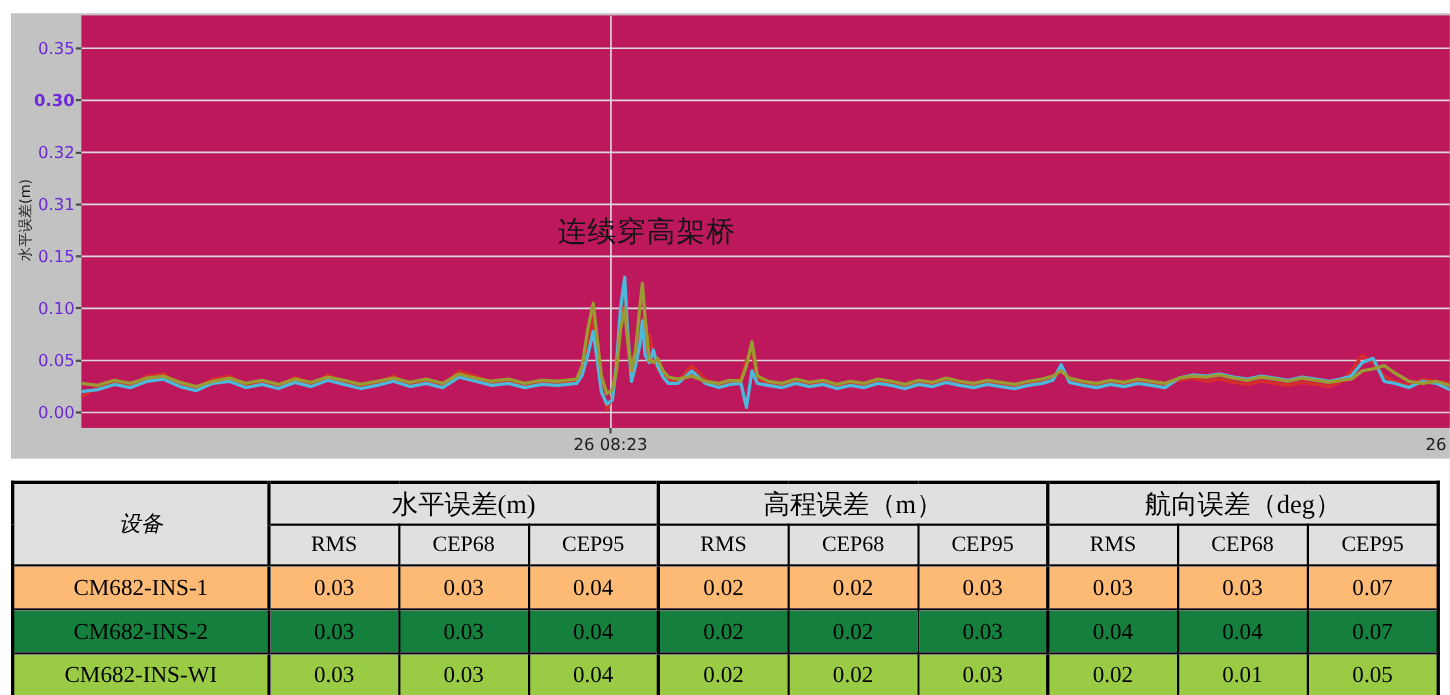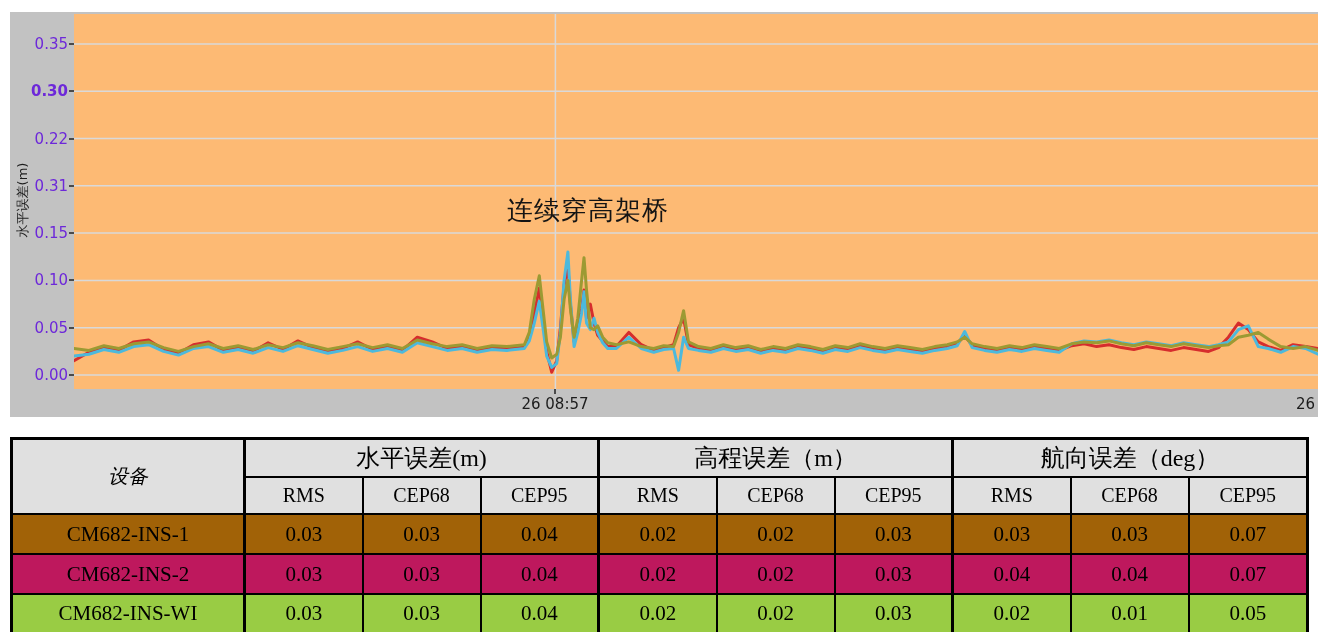--- a/index.html
+++ b/index.html
@@ -1,19 +1,19 @@
 <!DOCTYPE html>
 <html><head>
 <meta charset="utf-8">
 <style>
   html,body{margin:0;padding:0;width:1318px;height:632px;background:#ffffff;overflow:hidden;
             font-family:"DejaVu Sans","Liberation Sans",sans-serif;}
   
   .chart-panel{position:absolute;left:10px;top:12px;width:1308px;height:405px;background:#c2c2c2;}
-  .plot-area{position:absolute;left:64px;top:2px;width:1244px;height:375px;background:#fdba74;}
+  .plot-area{position:absolute;left:64px;top:2px;width:1244px;height:375px;background:#be185d;}
   .plot-area svg{position:absolute;left:0;top:0;width:100%;height:100%;display:block;}
   .y-axis-label{position:absolute;left:-2px;top:173px;width:30px;height:30px;color:#1c1c1c;
                 font-size:13px;white-space:nowrap;transform:rotate(-90deg);transform-origin:center;
                 display:flex;align-items:center;justify-content:center;}
   .ytick-label{position:absolute;width:46px;text-align:right;font-size:15px;color:#6d28d9;left:12px;}
   .ytick-dash{position:absolute;left:59px;width:5px;height:2px;background:#4a4a4a;}
   .xtick-dash{position:absolute;left:544px;top:377px;width:2px;height:5px;background:#4a4a4a;}
   .xtick-label{position:absolute;bottom:4px;font-size:15px;color:#1c1c1c;white-space:nowrap;}
   .xtick-label.first{left:545px;transform:translateX(-50%);}
   .xtick-label.last{right:3px;}
@@ -43,21 +43,21 @@
       <div class="ytick-label" style="top: 354px;">0.00</div>
       <div class="ytick-dash" style="top: 362px;"></div>
       <div class="ytick-label" style="top: 306.7px;">0.05</div>
       <div class="ytick-dash" style="top: 314.7px;"></div>
       <div class="ytick-label" style="top: 259.4px;">0.10</div>
       <div class="ytick-dash" style="top: 267.4px;"></div>
       <div class="ytick-label" style="top: 212.1px;">0.15</div>
       <div class="ytick-dash" style="top: 220.1px;"></div>
       <div class="ytick-label" style="top: 164.8px;">0.31</div>
       <div class="ytick-dash" style="top: 172.8px;"></div>
-      <div class="ytick-label" style="top: 117.5px;">0.22</div>
+      <div class="ytick-label" style="top: 117.5px;">0.32</div>
       <div class="ytick-dash" style="top: 125.5px;"></div>
       <div class="ytick-label" style="top: 70.2px; font-weight: bold;">0.30</div>
       <div class="ytick-dash" style="top: 78.2px;"></div>
       <div class="ytick-label" style="top: 22.9px;">0.35</div>
       <div class="ytick-dash" style="top: 30.9px;"></div>
     </div>
   <div class="plot-area">
     <svg id="plot-svg" viewBox="0 0 1244 375" preserveAspectRatio="none">
         <line x1="0" y1="361.0" x2="1244" y2="361.0" stroke="#d9d9d9" stroke-width="1.5"></line>
         <line x1="0" y1="313.7" x2="1244" y2="313.7" stroke="#d9d9d9" stroke-width="1.5"></line>
@@ -68,21 +68,21 @@
         <line x1="0" y1="77.2" x2="1244" y2="77.2" stroke="#d9d9d9" stroke-width="1.5"></line>
         <line x1="0" y1="29.9" x2="1244" y2="29.9" stroke="#d9d9d9" stroke-width="1.5"></line>
         <line x1="481.4" y1="0" x2="481.4" y2="375" stroke="#d9d9d9" stroke-width="1.5"></line>
         <polyline points="0.0,346.8 14.9,338.3 29.9,333.6 44.8,336.4 59.7,327.9 74.6,326.0 89.6,335.5 104.5,339.2 119.4,330.7 134.4,327.9 149.3,336.4 164.2,333.6 179.1,337.4 194.1,328.8 209.0,335.5 223.9,326.9 238.8,333.6 253.8,337.4 268.7,334.5 283.6,327.9 298.6,335.5 313.5,332.6 328.4,336.4 343.3,323.2 358.3,327.9 373.2,334.5 388.1,332.6 403.1,336.4 418.0,333.6 432.9,334.5 450.3,332.6 455.3,323.2 460.3,299.5 465.3,274.0 469.0,304.2 472.7,337.4 477.7,358.2 482.7,346.8 486.4,313.7 490.1,271.1 493.9,252.2 496.4,290.1 500.1,327.9 503.8,313.7 507.6,294.8 510.0,275.9 512.5,304.2 516.3,290.1 520.0,309.0 523.7,321.3 528.7,326.9 533.7,332.6 542.4,332.6 554.8,318.4 567.3,330.7 579.7,336.4 589.7,333.6 599.6,330.7 604.6,313.7 609.6,304.2 614.5,330.7 624.5,334.5 636.9,336.4 649.4,332.6 661.8,335.5 674.2,333.6 686.7,337.4 699.1,334.5 711.6,336.4 724.0,332.6 736.4,334.5 748.9,337.4 761.3,333.6 773.8,335.5 786.2,331.7 798.6,334.5 811.1,336.4 823.5,333.6 836.0,335.5 848.4,337.4 860.8,334.5 873.3,332.6 883.2,329.8 890.7,321.3 898.2,331.7 910.6,334.5 923.0,336.4 935.5,333.6 947.9,335.5 960.4,332.6 972.8,334.5 985.2,336.4 997.7,331.7 1010.1,329.8 1022.6,332.6 1035.0,330.7 1047.4,333.6 1059.9,335.5 1072.3,332.6 1084.8,334.5 1097.2,336.4 1109.6,333.6 1122.1,335.5 1134.5,337.4 1144.5,333.6 1154.4,323.2 1164.4,309.0 1174.3,315.6 1184.3,327.9 1194.2,332.6 1206.7,336.4 1219.1,330.7 1231.6,332.6 1244.0,334.5" fill="none" stroke="#d62d2d" stroke-width="3" stroke-linejoin="round" stroke-linecap="round"></polyline>
         <polyline points="0.0,342.1 14.9,340.2 29.9,335.5 44.8,338.3 59.7,332.6 74.6,330.7 89.6,337.4 104.5,341.1 119.4,334.5 134.4,332.6 149.3,338.3 164.2,335.5 179.1,339.2 194.1,333.6 209.0,337.4 223.9,331.7 238.8,335.5 253.8,339.2 268.7,336.4 283.6,332.6 298.6,337.4 313.5,334.5 328.4,338.3 343.3,328.8 358.3,332.6 373.2,336.4 388.1,334.5 403.1,338.3 418.0,335.5 432.9,336.4 450.3,334.5 455.3,326.9 460.3,309.0 465.3,287.2 469.0,313.7 472.7,342.1 477.7,353.4 482.7,349.6 486.4,318.4 490.1,266.4 493.9,238.0 496.4,285.3 500.1,332.6 503.8,318.4 507.6,299.5 510.0,277.8 512.5,309.0 516.3,315.6 520.0,304.2 523.7,318.4 528.7,328.8 533.7,334.5 542.4,334.5 554.8,323.2 567.3,334.5 579.7,338.3 589.7,335.5 599.6,334.5 604.6,356.3 609.6,323.2 614.5,334.5 624.5,336.4 636.9,338.3 649.4,334.5 661.8,337.4 674.2,335.5 686.7,339.2 699.1,336.4 711.6,338.3 724.0,334.5 736.4,336.4 748.9,339.2 761.3,335.5 773.8,337.4 786.2,333.6 798.6,336.4 811.1,338.3 823.5,335.5 836.0,337.4 848.4,339.2 860.8,336.4 873.3,334.5 883.2,331.7 890.7,317.5 898.2,333.6 910.6,336.4 923.0,338.3 935.5,335.5 947.9,337.4 960.4,334.5 972.8,336.4 985.2,338.3 997.7,329.8 1010.1,326.9 1022.6,327.9 1035.0,326.0 1047.4,328.8 1059.9,330.7 1072.3,327.9 1084.8,329.8 1097.2,331.7 1109.6,328.8 1122.1,330.7 1134.5,332.6 1144.5,330.7 1154.4,327.9 1164.4,315.6 1174.3,311.8 1184.3,332.6 1194.2,334.5 1206.7,338.3 1219.1,332.6 1231.6,334.5 1244.0,340.2" fill="none" stroke="#4cb9dc" stroke-width="3" stroke-linejoin="round" stroke-linecap="round"></polyline>
         <polyline points="0.0,334.5 14.9,336.4 29.9,331.7 44.8,334.5 59.7,329.8 74.6,327.9 89.6,333.6 104.5,337.4 119.4,332.6 134.4,329.8 149.3,334.5 164.2,331.7 179.1,335.5 194.1,330.7 209.0,333.6 223.9,328.8 238.8,331.7 253.8,335.5 268.7,332.6 283.6,329.8 298.6,333.6 313.5,330.7 328.4,334.5 343.3,326.0 358.3,329.8 373.2,332.6 388.1,330.7 403.1,334.5 418.0,331.7 432.9,332.6 450.3,330.7 455.3,318.4 460.3,285.3 465.3,261.7 469.0,294.8 472.7,327.9 477.7,344.0 482.7,340.2 486.4,323.2 490.1,285.3 493.9,266.4 496.4,294.8 500.1,323.2 503.8,304.2 507.6,266.4 510.0,243.7 512.5,275.9 516.3,313.7 520.0,315.6 523.7,311.8 528.7,323.2 533.7,328.8 542.4,330.7 554.8,327.9 567.3,332.6 579.7,334.5 589.7,331.7 599.6,332.6 604.6,318.4 609.6,296.7 614.5,327.9 624.5,332.6 636.9,334.5 649.4,330.7 661.8,333.6 674.2,331.7 686.7,335.5 699.1,332.6 711.6,334.5 724.0,330.7 736.4,332.6 748.9,335.5 761.3,331.7 773.8,333.6 786.2,329.8 798.6,332.6 811.1,334.5 823.5,331.7 836.0,333.6 848.4,335.5 860.8,332.6 873.3,330.7 883.2,327.9 890.7,323.2 898.2,329.8 910.6,332.6 923.0,334.5 935.5,331.7 947.9,333.6 960.4,330.7 972.8,332.6 985.2,334.5 997.7,329.8 1010.1,327.9 1022.6,328.8 1035.0,326.9 1047.4,329.8 1059.9,331.7 1072.3,328.8 1084.8,330.7 1097.2,332.6 1109.6,329.8 1122.1,331.7 1134.5,333.6 1144.5,331.7 1154.4,330.7 1164.4,323.2 1174.3,321.3 1184.3,318.4 1194.2,325.1 1206.7,332.6 1219.1,334.5 1231.6,332.6 1244.0,336.4" fill="none" stroke="#9c9a33" stroke-width="3" stroke-linejoin="round" stroke-linecap="round"></polyline>
       </svg>
     <div class="annotation">连续穿高架桥</div>
   </div>
   <div class="xtick-dash"></div>
-  <div class="xtick-label first">26 08:57</div>
+  <div class="xtick-label first">26 08:23</div>
   <div class="xtick-label last">26</div>
 </div>
 
 <table class="results-table">
   <colgroup>
     <col style="width:233px">
     <col style="width:118px">
       <col style="width:118px">
       <col style="width:118px">
     <col style="width:118px">
@@ -105,33 +105,33 @@
       <th class="sub-header">CEP95</th>
       <th class="sub-header gsep">RMS</th>
       <th class="sub-header">CEP68</th>
       <th class="sub-header">CEP95</th>
       <th class="sub-header gsep">RMS</th>
       <th class="sub-header">CEP68</th>
       <th class="sub-header">CEP95</th>
     </tr>
   </thead>
   <tbody id="table-body">
-      <tr style="background: #a16207;">
+      <tr style="background: #fdba74;">
         <td>CM682-INS-1</td>
         <td class="gsep">0.03</td>
         <td>0.03</td>
         <td>0.04</td>
         <td class="gsep">0.02</td>
         <td>0.02</td>
         <td>0.03</td>
         <td class="gsep">0.03</td>
         <td>0.03</td>
         <td>0.07</td>
       </tr>
-      <tr style="background: #be185d;">
+      <tr style="background: #15803d;">
         <td>CM682-INS-2</td>
         <td class="gsep">0.03</td>
         <td>0.03</td>
         <td>0.04</td>
         <td class="gsep">0.02</td>
         <td>0.02</td>
         <td>0.03</td>
         <td class="gsep">0.04</td>
         <td>0.04</td>
         <td>0.07</td>

